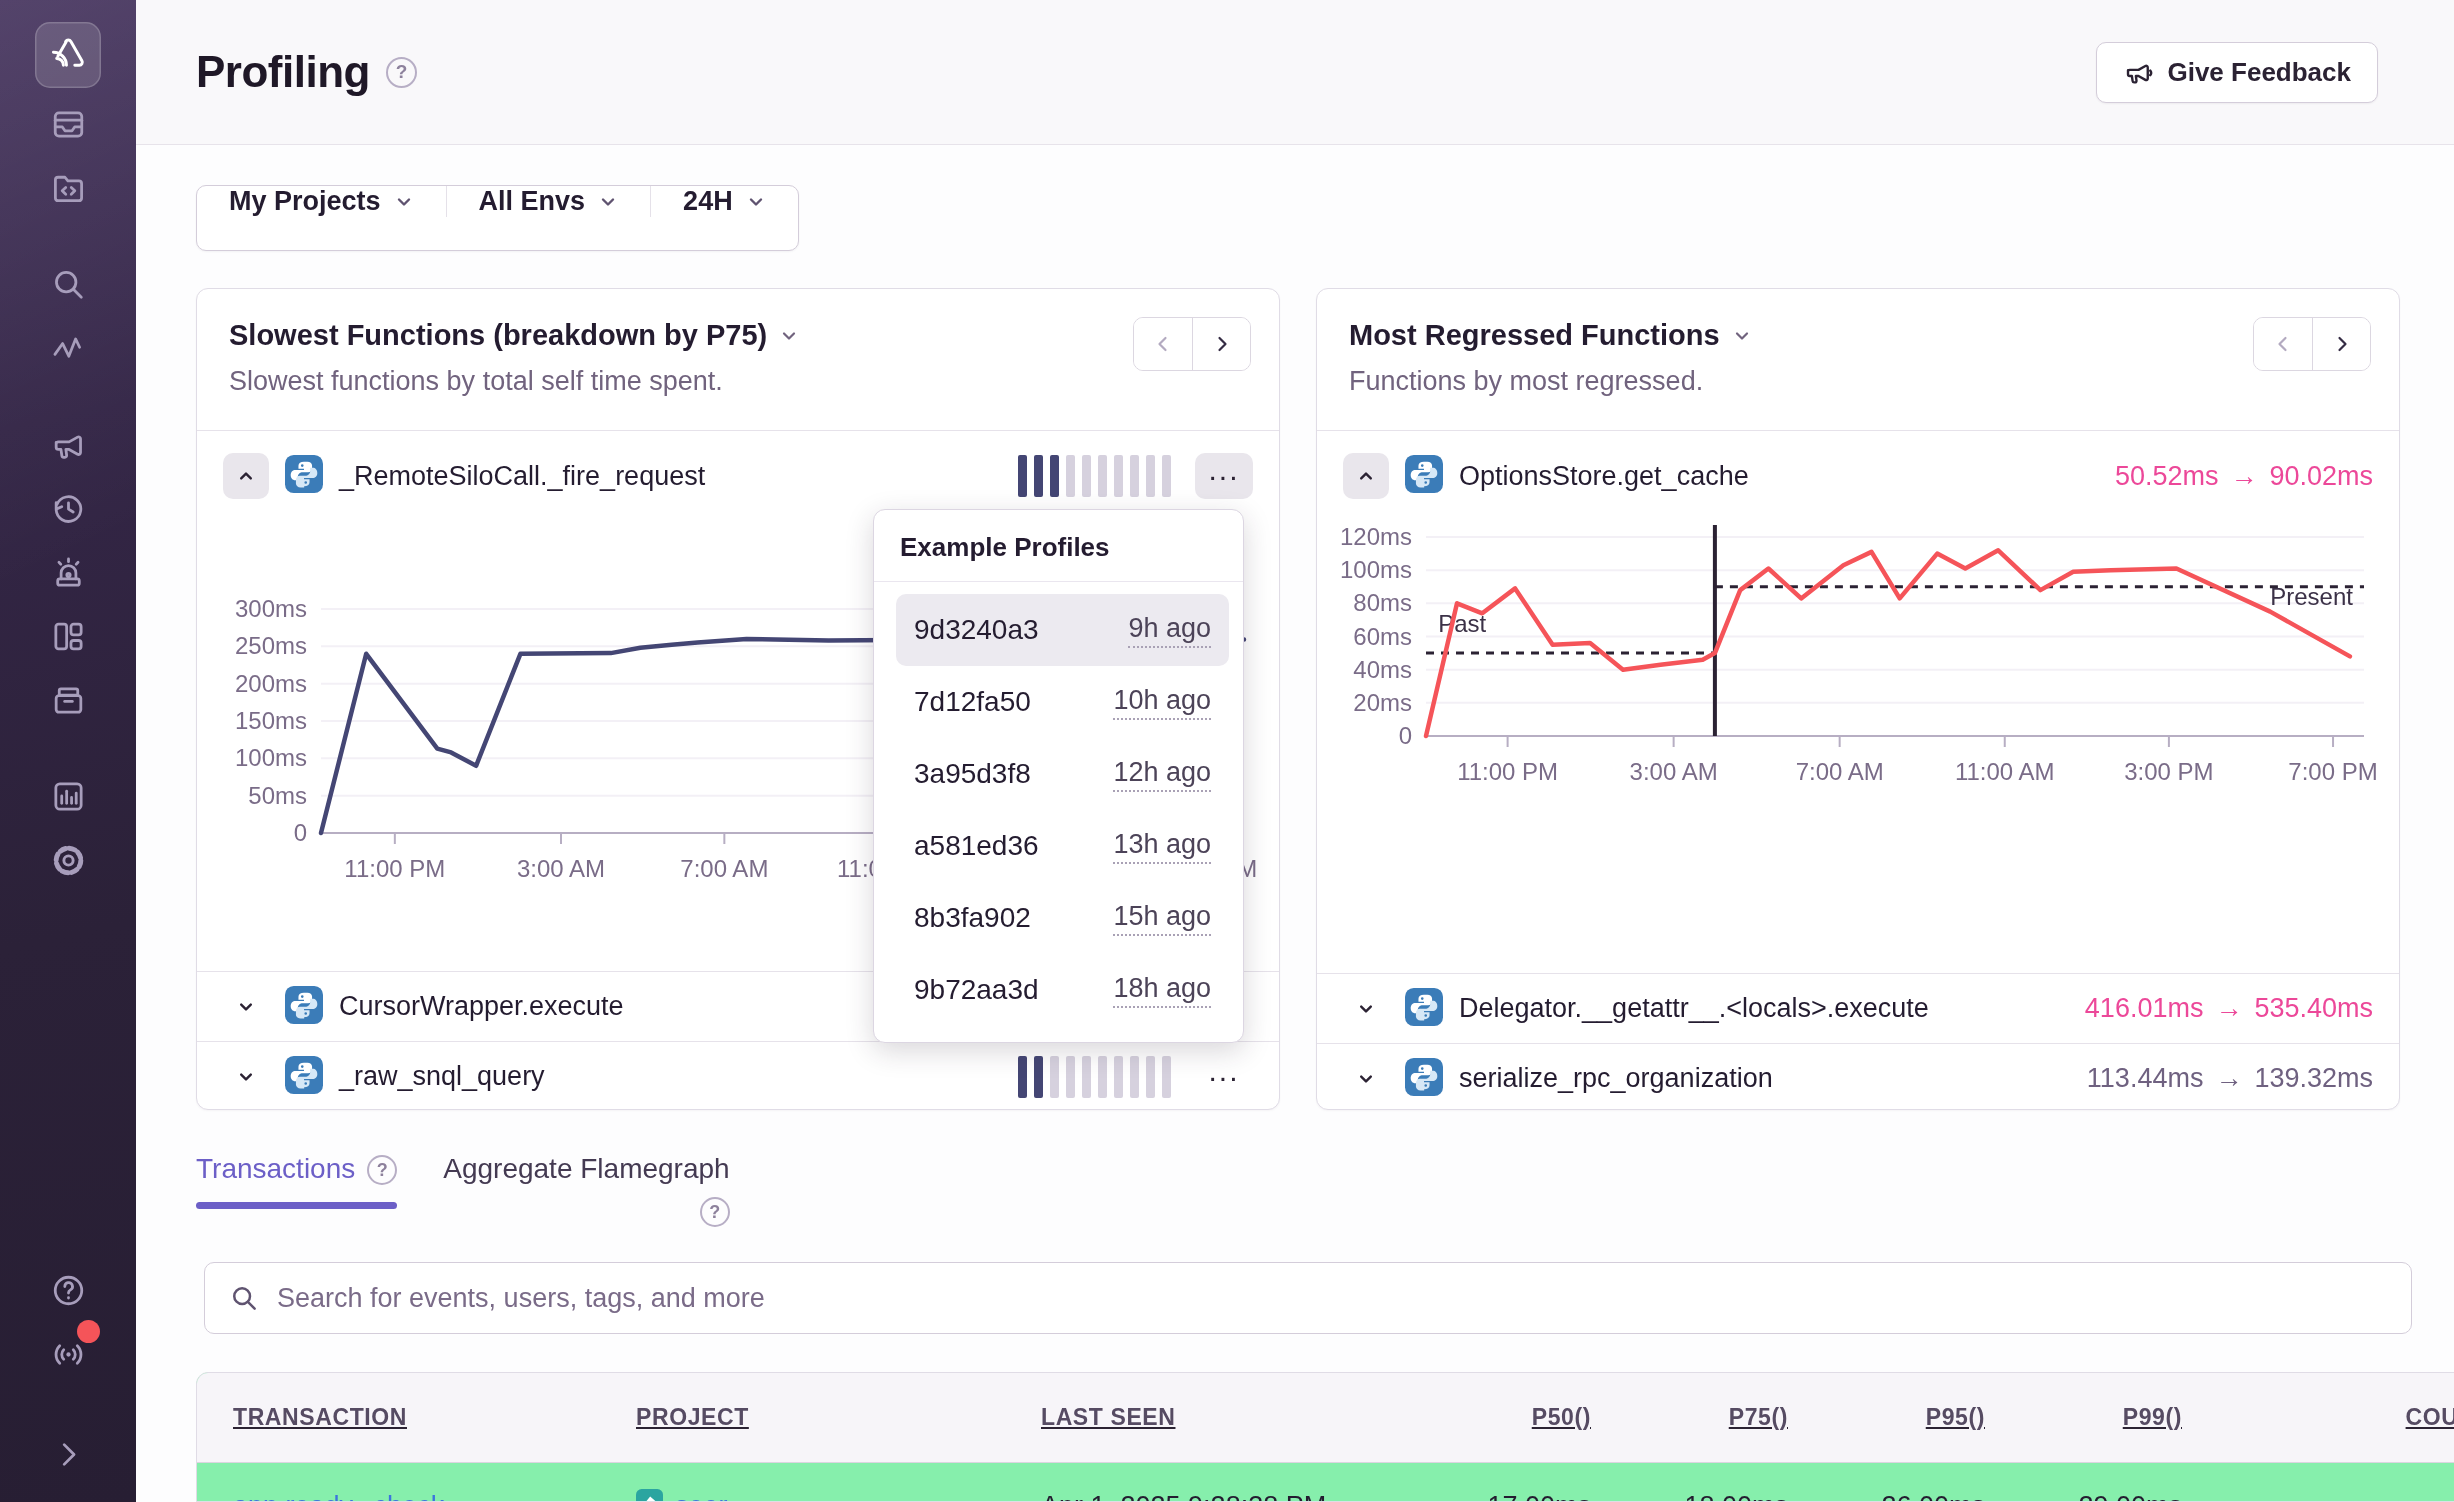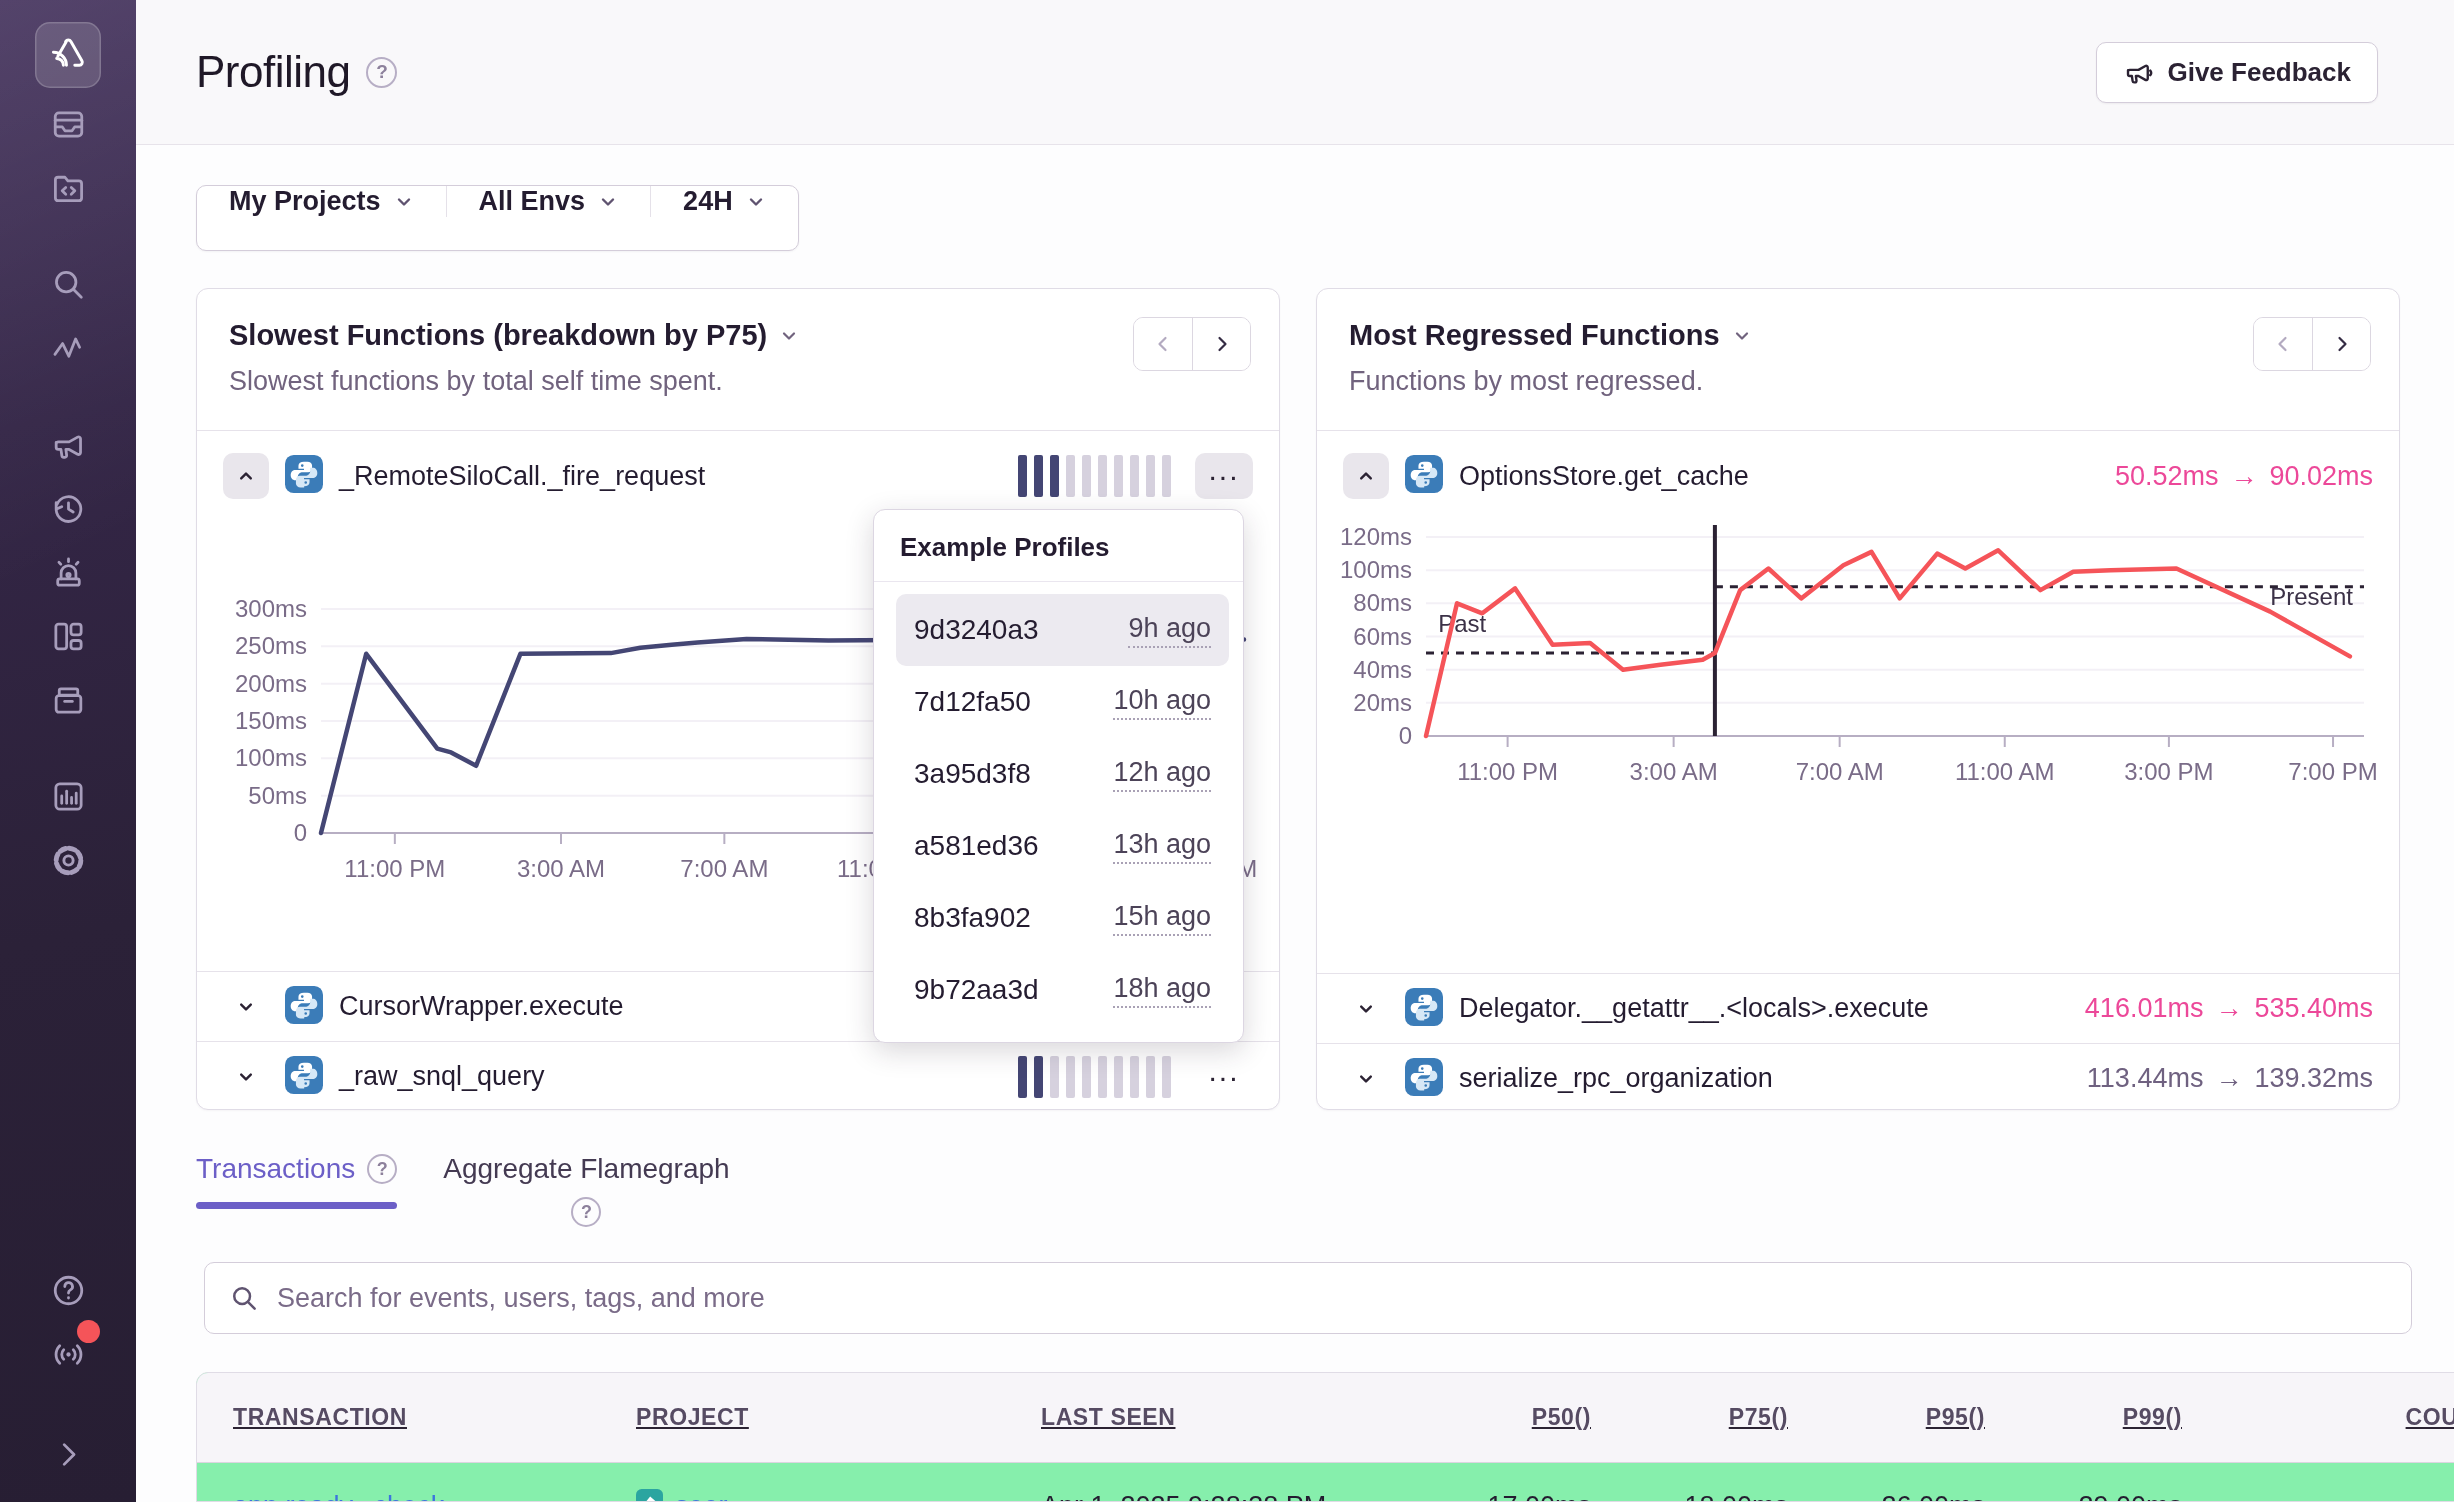--- a/index.html
+++ b/index.html
@@ -22,21 +22,21 @@
   .side-icon.group-start { margin-top:40px; }
   .side-icon svg { width:37px; height:37px; }
   .side-bottom { margin-top:auto; display:flex; flex-direction:column; align-items:center; padding-bottom:14px; z-index:1; }
   .badge-dot { position:absolute; top:-6px; right:-4px; width:23px; height:23px; border-radius:50%; background:#f55459; }
   .collapse-slot { margin-top:44px; margin-bottom:6px; }
 
   
   .main { width:2318px; display:flex; flex-direction:column; }
   .topbar { height:145px; background:#f9f8fa; border-bottom:1.5px solid #e7e3ea;
     display:flex; align-items:center; padding:0 76px 0 60px; }
-  .page-title { font-size:44px; font-weight:400; letter-spacing:-.5px; color:#1f1827; }
+  .page-title { font-size:44px; font-weight:700; letter-spacing:-.5px; color:#1f1827; }
   .help-circle { width:31px; height:31px; border-radius:50%; border:2.2px solid #b7aec5; color:#8d819c;
     font-size:19px; font-weight:700; display:inline-flex; align-items:center; justify-content:center; margin-left:16px; cursor:pointer; }
   .feedback-btn { margin-left:auto; display:flex; align-items:center; gap:14px; background:#fff;
     border:1.5px solid #d4cdda; border-radius:10px; padding:14px 26px; font-size:26px; font-weight:700; color:#2b2233;
     box-shadow:0 1px 2px rgba(43,34,51,.06); cursor:pointer; font-family:inherit; }
   .feedback-btn svg { width:30px; height:30px; }
 
   .content { position:relative; width:2318px; height:1357px; background:#fdfdfe; }
 
   
@@ -91,21 +91,21 @@
   .dd-list { list-style:none; padding:12px 14px 16px;margin-left:8px; }
   .dd-item { height:72px; display:flex; align-items:center; justify-content:space-between; padding:0 18px;
     border-radius:10px; cursor:pointer; }
   .dd-item.sel { background:#eceaf0; }
   .dd-id { font-size:28px; color:#241c30; }
   .dd-age { font-size:27px; color:#4c4358; border-bottom:2.5px dotted #a9a1b5; padding-bottom:2px; cursor:pointer; }
 
   
   .tabs { position:absolute; left:60px; top:1008px; display:flex; gap:46px; }
   .tab { cursor:pointer; }
-  .tab-label-row { display:flex; align-items:center; gap:12px; font-size:28px; font-weight:500; }
+  .tab-label-row { display:flex; align-items:flex-end; gap:12px; font-size:28px; font-weight:500; }
   .tab.active .tab-label-row { color:#6c5fc7; }
   .tab:not(.active) .tab-label-row { color:#443a52;flex-direction:column; }
   .tab .help-circle { width:30px; height:30px; margin-left:0; font-size:18px; }
   .tab-underline { height:7px; border-radius:4px; margin-top:17px; background:transparent; }
   .tab.active .tab-underline { background:#6c5fc7; }
 
   
   .search-bar { position:absolute; left:68px; top:1117px; width:2208px; height:72px; background:#fff;
     border:1.5px solid #d4cdda; border-radius:10px; display:flex; align-items:center; padding:0 24px; gap:18px; }
   .search-bar svg { width:30px; height:30px; color:#5f5370; flex:0 0 30px; }

